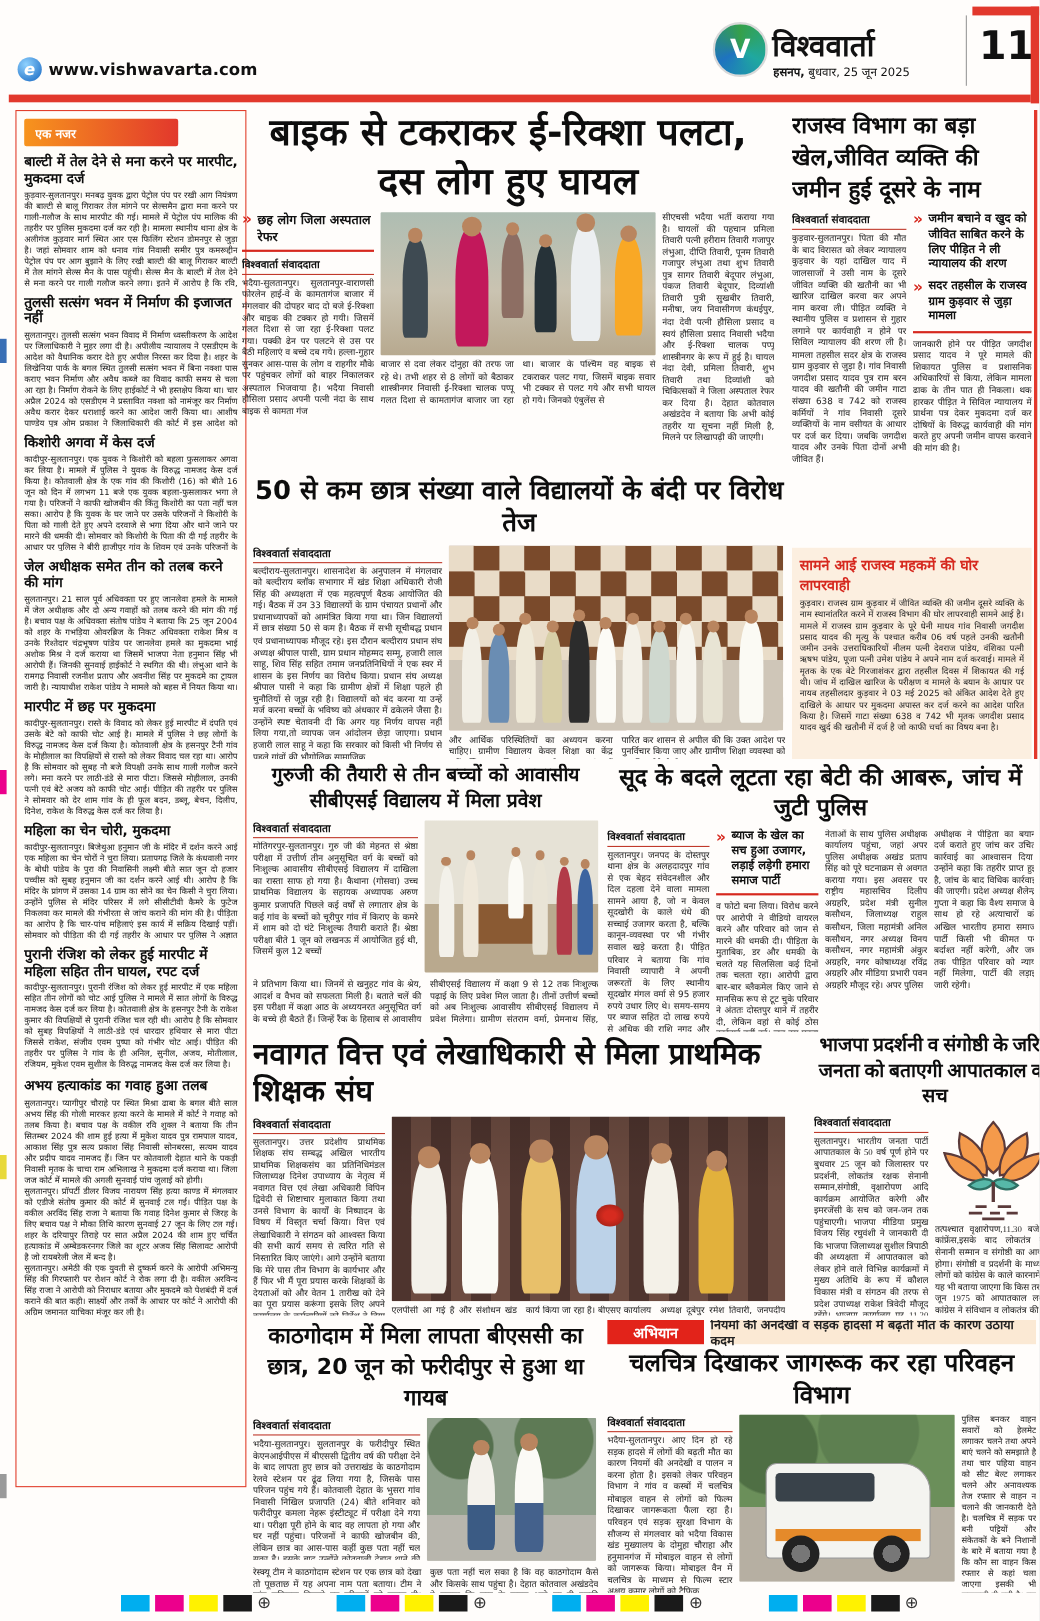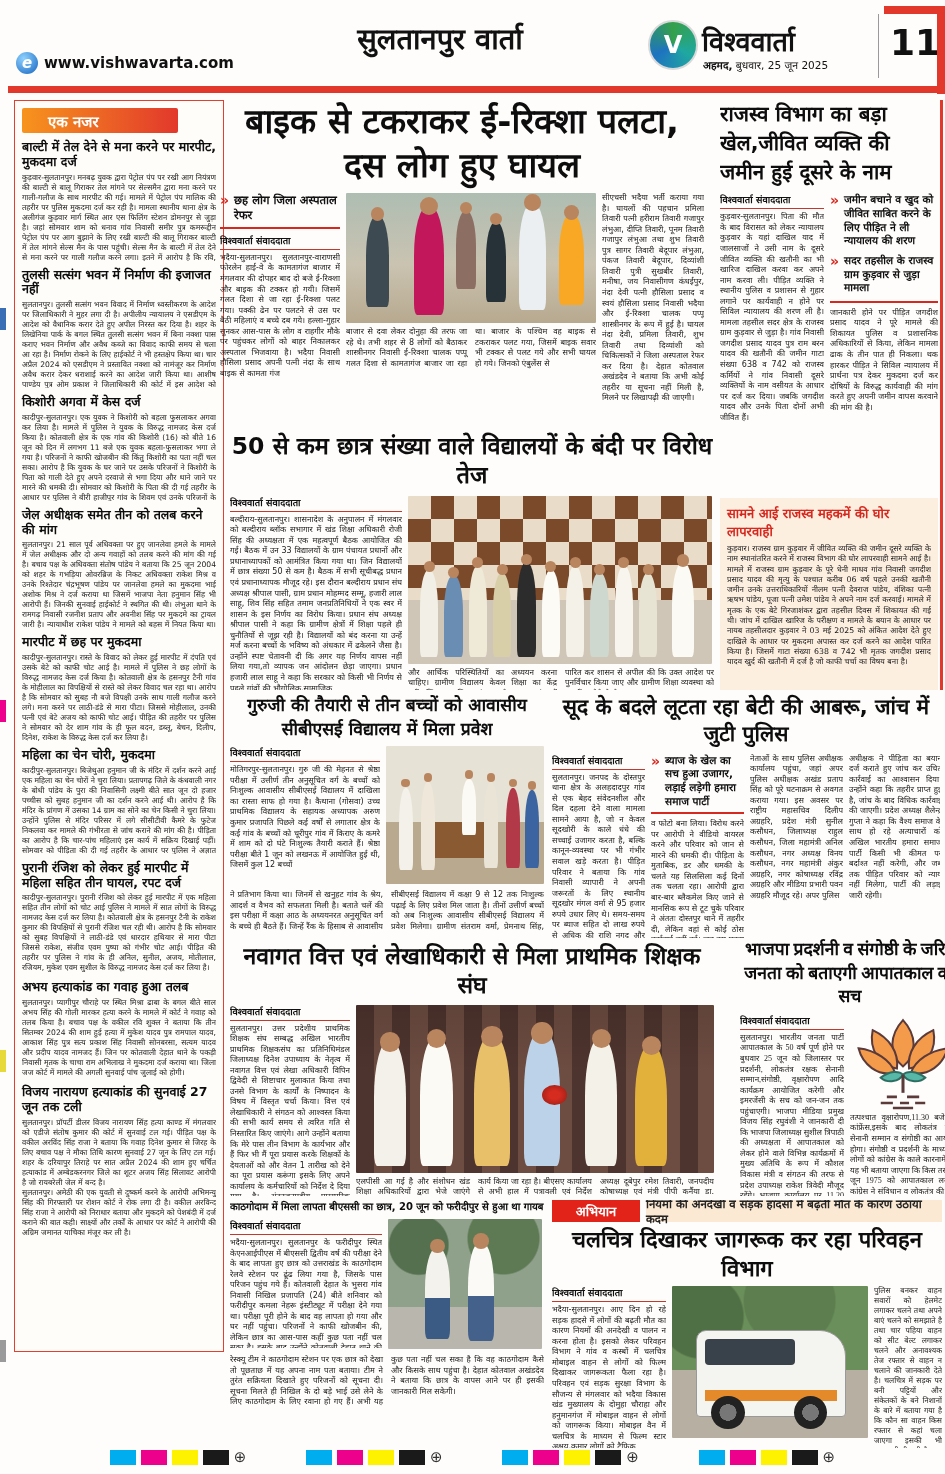--- a/index.html
+++ b/index.html
@@ -23,22 +23,22 @@
   #logo-circ{left:648px;top:20px;width:46px;height:46px;border-radius:50%;
              background:conic-gradient(#35a04a,#1fa8a0,#1e73c0,#35a04a);color:#fff;font-weight:800;font-size:24px;
              display:flex;align-items:center;justify-content:center;border:2px solid #d9d9d9;}
   #brand{left:702px;top:22px;font-size:27px;font-weight:800;}
   #brand-date{left:703px;top:58px;font-size:10.5px;}
   #hdr-vline{left:878px;top:14px;width:1px;height:64px;background:#9a9a9a;}
   #pageno{left:890px;top:22px;font-size:36px;font-weight:800;}
   .red{background:#e2382c;}
   
   #eknajar{left:14px;top:100px;width:210px;height:1252px;border:1.5px solid #e2402e;padding:5px 7px;box-sizing:border-box;overflow:hidden;background:#fffdf9;}
-  #en-badge{width:130px;height:25px;background:linear-gradient(90deg,#f7941d,#e2382c);color:#fff;font-weight:800;font-size:15px;
-            display:flex;align-items:center;padding-left:26px;border-radius:2px;margin:2px 0 7px 0;}
+  #en-badge{width:130px;height:25px;background:linear-gradient(90deg,#f7941d,#e2382c);color:#fff;font-weight:800;font-size:11px;
+            display:flex;align-items:center;padding-left:10px;border-radius:2px;margin:2px 0 7px 0;}
   .en-art h3{font-size:12.5px;line-height:1.18;margin:7px 0 3px 0;}
   .en-art p{margin:0;max-height:88px;font-size:7.6px;}
   
   #main-art{left:220px;top:100px;width:484px;height:330px;overflow:hidden;}
   #main-art h1{font-size:34px;line-height:1.28;text-align:center;}
   .row{display:flex;gap:6px;}
   
   #rajasva{left:720px;top:100px;width:218px;height:592px;overflow:hidden;}
   #rajasva h2{font-size:20.5px;line-height:1.42;}
   .bullet{font-weight:bold;font-size:10.5px;line-height:1.3;display:flex;gap:2px;margin-bottom:6px;}
@@ -49,27 +49,27 @@
   #schools h2{font-size:23.5px;text-align:center;line-height:1.25;}
   
   #guruji{left:230px;top:694px;width:314px;height:244px;overflow:hidden;}
   #guruji h2{font-size:17.5px;text-align:center;line-height:1.35;}
   
   #sood{left:552px;top:694px;width:388px;height:244px;overflow:hidden;}
   #sood h2{font-size:21px;text-align:center;line-height:1.3;}
   .scol{width:93px;flex:none;}
   
   #navagat{left:230px;top:942px;width:484px;height:254px;overflow:hidden;}
-  #navagat h2{font-size:23px;text-align:center;line-height:1.25;}
+  #navagat h2{font-size:27px;line-height:1.25;}
   
   #bjp{left:740px;top:938px;width:220px;height:258px;overflow:hidden;font-family:Liberation Serif, serif;}
   #bjp h2{font-size:17.5px;text-align:center;line-height:1.35;}
   
   #kath{left:230px;top:1200px;width:314px;height:248px;overflow:hidden;}
-  #kath h2{font-size:10px;text-align:left;line-height:1.4;}
+  #kath h2{font-size:20px;text-align:center;line-height:1.4;}
   
   #chal{left:552px;top:1200px;width:390px;height:248px;overflow:hidden;}
   #chal-badges{display:flex;gap:6px;align-items:stretch;height:22px;margin-bottom:4px;}
   #chal-badge{background:#e2231a;color:#fff;font-weight:800;font-size:13px;width:88px;display:flex;align-items:center;justify-content:center;}
   #chal-strip{background:#fbe9d4;color:#222;font-weight:800;font-size:11.5px;flex:1;display:flex;align-items:center;justify-content:center;}
   #chal h2{font-size:22px;text-align:center;line-height:1.3;margin-bottom:3px;}
   
   .ph-accident{background:linear-gradient(180deg,#aebdb2 0%,#cac3b1 55%,#b7a98f 100%);}
   .ph-school{background:linear-gradient(180deg,rgba(0,0,0,0) 0 62%,#cfc6b8 62% 100%),
              repeating-conic-gradient(#7a4a2b 0% 25%,#e9dcc8 0% 50%) 0 0/46px 46px;}
@@ -95,25 +95,24 @@
 </style>
 </head>
 <body>
 
 <div id="page">
 
   <div class="abs" id="hdr-url">
     <span id="ie-ico">e</span>
     <span>www.vishwavarta.com</span>
   </div>
-  <div class="abs" id="sec-title">सुलतानपुर वार्ता</div>
   <div class="abs" id="logo-circ">V</div>
   <div class="abs" id="brand">विश्ववार्ता</div>
   <div class="abs" id="brand-date">
-    <b>अहमद,</b>
+    <b>हसनप,</b>
     <span>बुधवार, 25 जून 2025</span>
   </div>
   <div class="abs" id="hdr-vline"></div>
   <div class="abs" id="pageno">11</div>
   <div class="abs red" style="left:884px;top:6px;width:61px;height:8px;"></div>
   <div class="abs red" style="left:937px;top:6px;width:8px;height:88px;"></div>
   <div class="abs red" style="left:8px;top:86px;width:929px;height:7px;"></div>
   <div class="abs red" style="left:940px;top:100px;width:3px;height:590px;"></div>
 
   <div class="abs" id="eknajar">
@@ -144,21 +143,20 @@
     </div>
     <div class="en-art">
       <h3>पुरानी रंजिश को लेकर हुई मारपीट में महिला सहित तीन घायल, रपट दर्ज</h3>
       <p class="jtext">कादीपुर-सुलतानपुर। पुरानी रंजिश को लेकर हुई मारपीट में एक महिला सहित तीन लोगों को चोट आई पुलिस ने मामले में सात लोगों के विरुद्ध नामजद केस दर्ज कर लिया है। कोतवाली क्षेत्र के हसनपुर टैनी के राकेश कुमार की विपक्षियों से पुरानी रंजिश चल रही थी। आरोप है कि सोमवार को सुबह विपक्षियों ने लाठी-डंडे एवं धारदार हथियार से मारा पीटा जिससे राकेश, संजीव एवम पुष्पा को गंभीर चोट आई। पीड़ित की तहरीर पर पुलिस ने गांव के ही अनिल, सुनील, अजय, मोतीलाल, रजियम, मुकेश एवम सुशील के विरुद्ध नामजद केस दर्ज कर लिया है।</p>
     </div>
     <div class="en-art">
       <h3>अभय हत्याकांड का गवाह हुआ तलब</h3>
       <p class="jtext">सुलतानपुर। प्यागीपुर चौराहे पर स्थित मिश्रा ढाबा के बगल बीते साल अभय सिंह की गोली मारकर हत्या करने के मामले में कोर्ट ने गवाह को तलब किया है। बचाव पक्ष के वकील रवि शुक्ल ने बताया कि तीन सितम्बर 2024 की शाम हुई हत्या में मुकेश यादव पुत्र रामपाल यादव, आकाश सिंह पुत्र सत्य प्रकाश सिंह निवासी सोनबरसा, सत्यम यादव और प्रदीप यादव नामजद हैं। जिन पर कोतवाली देहात थाने के पकड़ी निवासी मृतक के चाचा राम अभिलाख ने मुकदमा दर्ज कराया था। जिला जज कोर्ट में मामले की अगली सुनवाई पांच जुलाई को होगी।</p>
     </div>
     <div class="en-art">
-      <h3>विजय नारायण हत्याकांड की सुनवाई 27 जून तक टली</h3>
       <p class="jtext">सुलतानपुर। प्रॉपर्टी डीलर विजय नारायण सिंह हत्या काण्ड में मंगलवार को एडीजे संतोष कुमार की कोर्ट में सुनवाई टल गई। पीड़ित पक्ष के वकील अरविंद सिंह राजा ने बताया कि गवाह दिनेश कुमार से जिरह के लिए बचाव पक्ष ने मौका तिथि कारण सुनवाई 27 जून के लिए टल गई। शहर के दरियापुर तिराहे पर सात अप्रैल 2024 की शाम हुए चर्चित हत्याकांड में अम्बेडकरनगर जिले का शूटर अजय सिंह सिलावट आरोपी है जो रायबरेली जेल में बन्द है।</p>
     </div>
     <div class="en-art">
       <p class="jtext">सुलतानपुर। अमेठी की एक युवती से दुष्कर्म करने के आरोपी अभिमन्यु सिंह की गिरफ्तारी पर रोशन कोर्ट ने रोक लगा दी है। वकील अरविन्द सिंह राजा ने आरोपी को निराधार बताया और मुकदमे को पेशबंदी में दर्ज कराने की बात कही। साक्ष्यों और तर्कों के आधार पर कोर्ट ने आरोपी की अग्रिम जमानत याचिका मंजूर कर ली है।</p>
     </div>
   </div>
 
   <div class="abs" id="main-art">
     <h1>बाइक से टकराकर ई-रिक्शा पलटा, दस लोग हुए घायल</h1>
     <div class="row" style="margin-top:6px;height:232px;">

